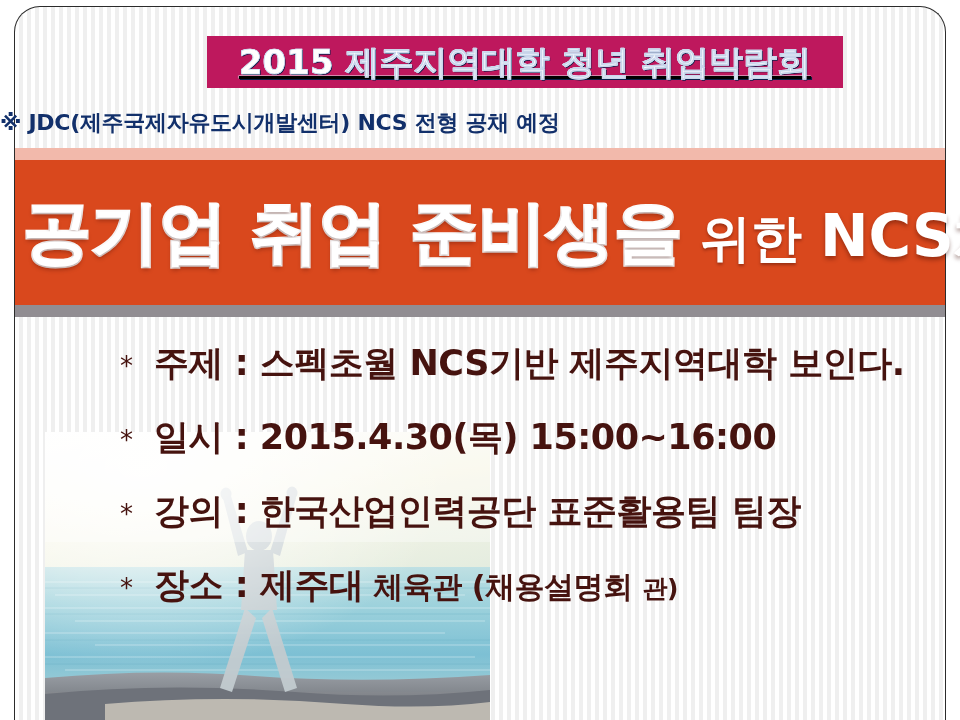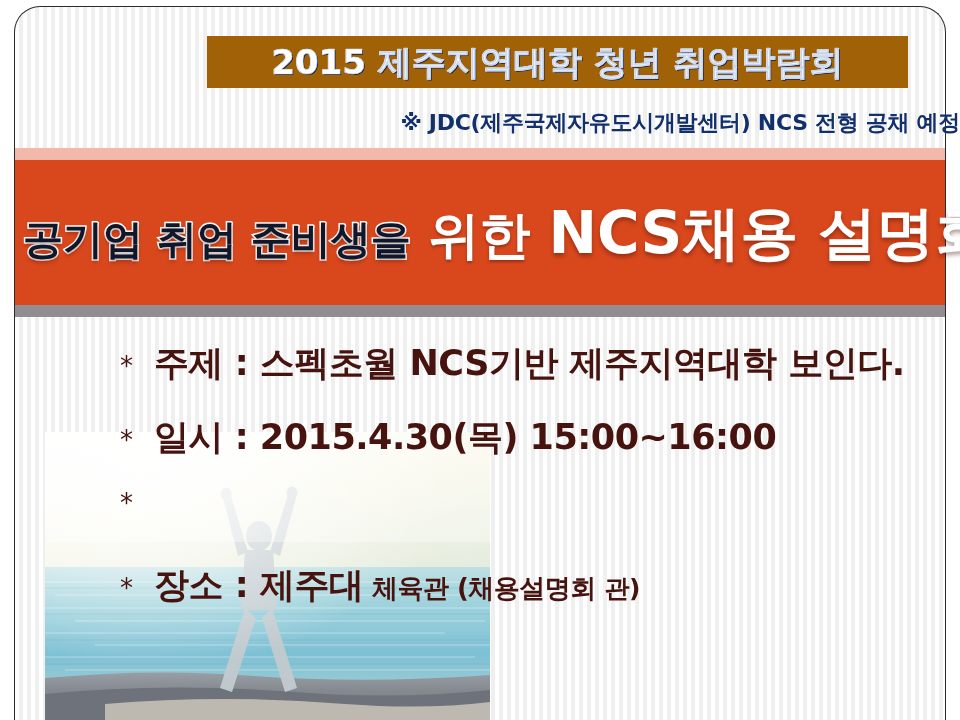--- a/index.html
+++ b/index.html
@@ -38,46 +38,47 @@
       #ffffff 0px, #ffffff 4px,
       #efefef 4px, #efefef 8px
     );
   }
 
   
   .title-banner {
     position: absolute;
     left: 207px;
     top: 36px;
-    width: 701px;
+    width: 636px;
     height: 52px;
-    background: #a16207;
+    background: #be185d;
     display: flex;
     align-items: center;
     justify-content: center;
+    text-decoration: underline;
   }
   .title-banner-text {
     color: #ffffff;
     font-size: 34px;
     font-weight: bold;
     letter-spacing: 0px;
     white-space: nowrap;
     line-height: 1;
     -webkit-text-stroke: 0.6px #c9d6ec;
     text-shadow:
       1px 1px 0 #0b1f4a,
       -0.5px -0.5px 0 #eef3fb;
   }
 
   .subtitle {
     position: absolute;
     left: 0;
     top: 108px;
     width: 960px;
-    text-align: right;
+    text-align: left;
     color: #12306b;
     font-size: 22px;
     font-weight: bold;
     white-space: nowrap;
     letter-spacing: -0.3px;
   }
 
   
   .band-pink {
     position: absolute;
@@ -107,22 +108,22 @@
     background: #918d92;
   }
 
   .headline {
     white-space: nowrap;
     line-height: 1;
     padding-left: 8px;
     font-weight: bold;
   }
   .headline .seg-blue {
-    font-size: 40px;
-    color: #0f172a;
+    font-size: 68px;
+    color: #ffffff;
     -webkit-text-stroke: 3px #ffffff;
     paint-order: stroke fill;
     text-shadow:
       0 3px 4px rgba(60,10,0,.35);
   }
   .headline .seg-small-white {
     font-size: 51px;
     color: #ffffff;
     text-shadow: 0 2px 3px rgba(60,10,0,.4);
   }
@@ -164,21 +165,21 @@
     width: 34px;
     flex: none;
   }
   .bullet-text {
     color: #46130f;
     font-size: 35px;
     font-weight: bold;
     letter-spacing: -0.5px;
   }
   .bullet-text .small {
-    font-size: 26px;
+    font-size: 30px;
   }
   .bullet-text .smaller {
     font-size: 25px;
   }
 </style>
 </head>
 <body>
 
 <div id="poster">
 
@@ -277,20 +278,21 @@
       <span class="bullet-text">주제 : 스펙초월  NCS기반 제주지역대학 보인다.</span>
     </div>
 
     <div class="bullet-row">
       <span class="bullet-mark">*</span>
       <span class="bullet-text">일시 : 2015.4.30(목)  15:00~16:00</span>
     </div>
 
     <div class="bullet-row">
       <span class="bullet-mark">*</span>
+      <span class="bullet-text">강의 : 한국산업인력공단  표준활용팀 팀장</span>
     </div>
 
     <div class="bullet-row">
       <span class="bullet-mark">*</span>
       <span class="bullet-text"><span>장소</span><span> : </span><span>제주대</span><span class="small"> 체육관 (채용설명회 </span><span class="smaller">관)</span></span>
     </div>
 
   </div>
 
 </div>

